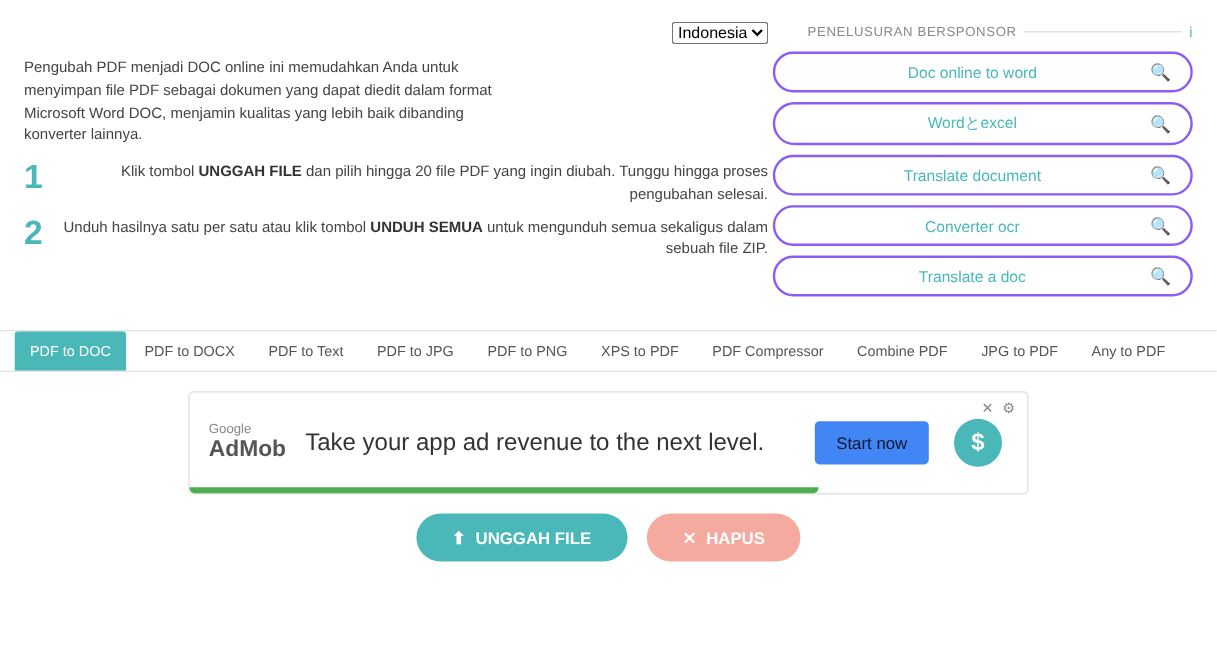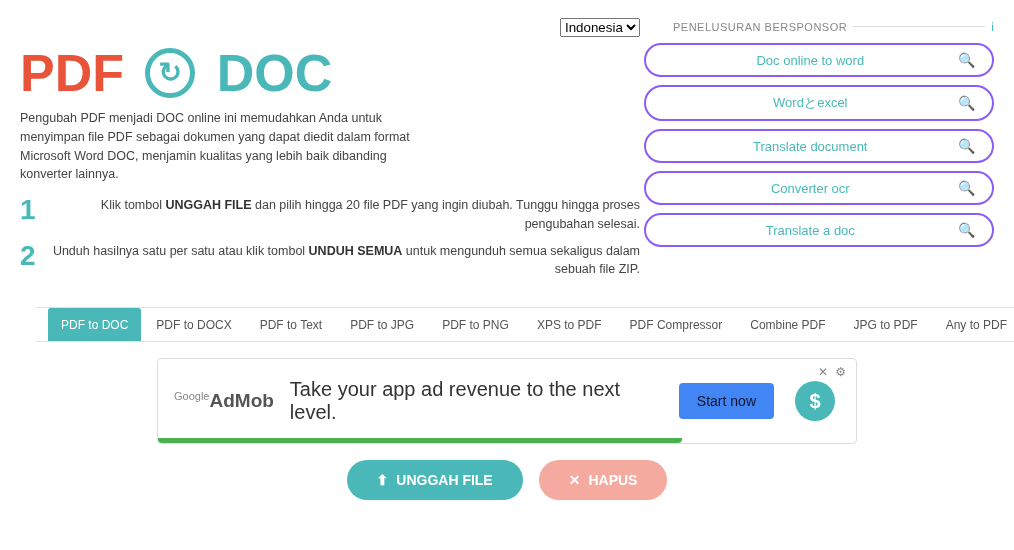--- a/index.html
+++ b/index.html
@@ -21,32 +21,32 @@
     .sponsored-label { display: flex; align-items: center; gap: 6px; margin-bottom: 8px; margin-left: 29px; }
     .sponsored-text { font-size: 11px; color: #888; letter-spacing: 0.5px; text-transform: uppercase; }
     .sponsored-line { flex: 1; height: 1px; background: #ddd; }
     .sponsored-info { color: #4ab8b8; font-size: 12px; cursor: pointer; }
 
     .search-item { display: flex; align-items: center; border: 2px solid #8b5cf6; border-radius: 30px; padding: 7px 16px; margin-bottom: 8px; cursor: pointer; background: #fff; justify-content: space-between; }
     .search-item-text { color: #4ab8b8; font-size: 13px; font-weight: 500; text-align: center; flex: 1; }
     .search-item-icon { color: #4ab8b8; font-size: 14px; }
 
     
-    .tabs-bar { display: flex; align-items: center; background: #fff; border-top: 1px solid #e0e0e0; border-bottom: 1px solid #e0e0e0; overflow-x: auto; padding: 0 12px; margin-top: 10px; margin-left: 36px; }
+    .tabs-bar { display: flex; align-items: center; background: #fff; border-top: 1px solid #e0e0e0; border-bottom: 1px solid #e0e0e0; overflow-x: auto; padding: 0 12px; margin-top: 10px; }
     .tab { padding: 9px 12px; font-size: 12px; cursor: pointer; white-space: nowrap; color: #555; border: 1px solid transparent; border-bottom: none; margin-right: 2px; border-radius: 3px 3px 0 0; }
     .tab.active { background: #4ab8b8; color: #fff; border-color: #4ab8b8; }
 
     
     .main-content { padding: 16px 20px; }
 
     
     .ad-banner { border: 1px solid #ddd; border-radius: 4px; padding: 12px 16px; display: flex; align-items: center; gap: 16px; background: #fff; margin-bottom: 16px; max-width: 700px; margin-left: auto; margin-right: auto; position: relative; }
     .ad-close { position: absolute; top: 6px; right: 28px; font-size: 12px; color: #888; cursor: pointer; }
     .ad-settings { position: absolute; top: 6px; right: 10px; font-size: 12px; color: #888; cursor: pointer; }
-    .ad-logo { display: flex; flex-direction: row; }
+    .ad-logo { display: flex; flex-direction: column; }
     .ad-google { font-size: 11px; color: #888; }
     .ad-admob { font-size: 19px; color: #555; font-weight: bold; }
     .ad-text { font-size: 20px; color: #333; flex: 1; }
     .ad-btn { background: #4285f4; color: #0f172a; border: none; border-radius: 4px; padding: 10px 18px; font-size: 14px; cursor: pointer; white-space: nowrap; }
     .ad-icon { width: 50px; height: 60px; display: flex; align-items: center; justify-content: center; }
     .dollar-icon { width: 40px; height: 40px; background: #4ab8b8; border-radius: 50%; display: flex; align-items: center; justify-content: center; color: #fff; font-size: 20px; font-weight: bold; }
     .ad-progress { height: 5px; background: #4caf50; border-radius: 0 0 4px 4px; position: absolute; bottom: 0; left: 0; width: 75%; }
 
     
     .upload-area { display: flex; justify-content: center; gap: 16px; margin-top: 10px; }
@@ -69,27 +69,20 @@
         <select>
           <option>Indonesia</option>
           <option>English</option>
           <option>Français</option>
           <option>Deutsch</option>
           <option>Español</option>
         </select>
       </div>
     </div>
 
-    <div class="logo">
-      <span class="logo-pdf">PDF</span>
-      <span class="logo-to">
-        &nbsp;<span class="logo-icon"></span>&nbsp;
-      </span>
-      <span class="logo-doc">DOC</span>
-    </div>
 
     <p class="description">Pengubah PDF menjadi DOC online ini memudahkan Anda untuk menyimpan file PDF sebagai dokumen yang dapat diedit dalam format Microsoft Word DOC, menjamin kualitas yang lebih baik dibanding konverter lainnya.</p>
 
     <div class="steps">
       <div class="step">
         <span class="step-num">1</span>
         <span class="step-text">
           Klik tombol <b>UNGGAH FILE</b> dan pilih hingga 20 file PDF yang ingin diubah. Tunggu hingga proses pengubahan selesai.
         </span>
       </div>

